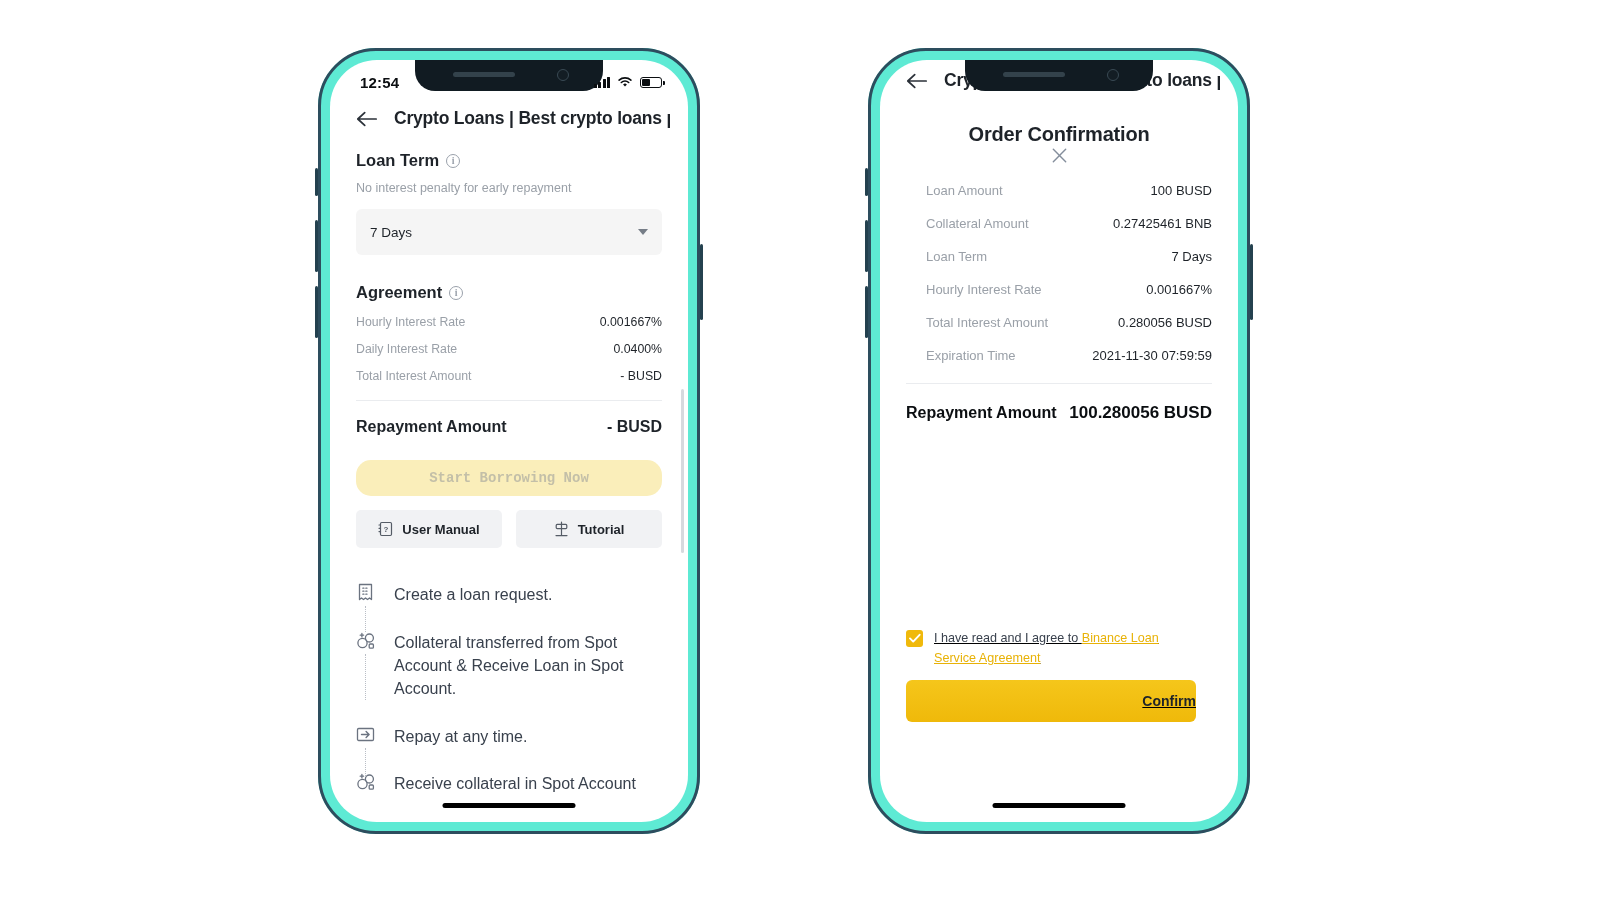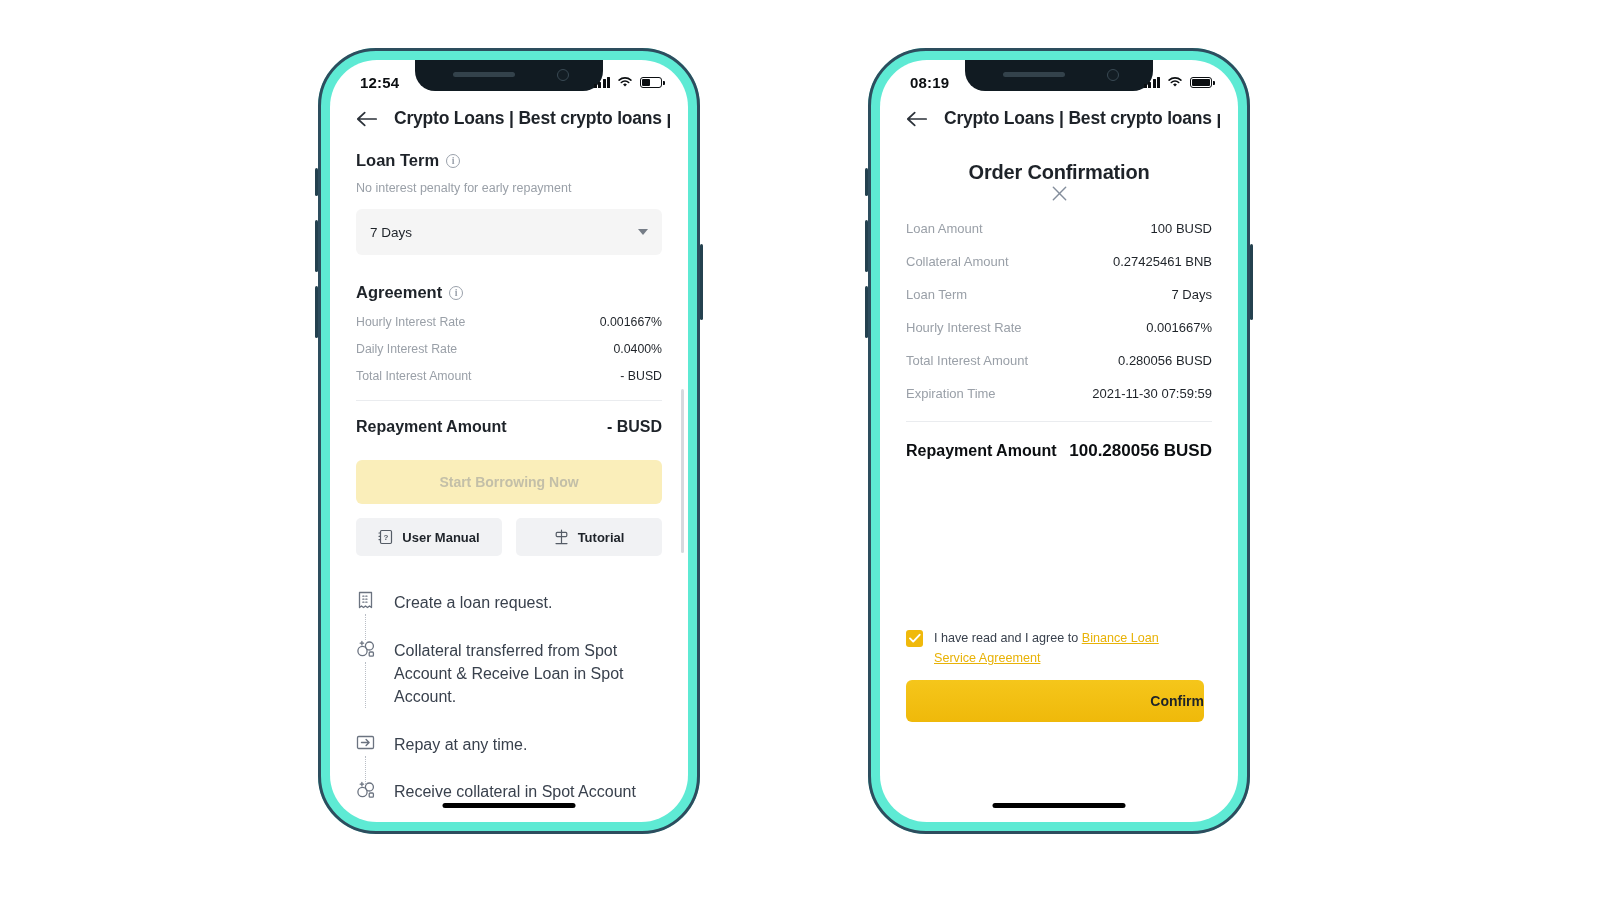--- a/index.html
+++ b/index.html
@@ -105,23 +105,23 @@
     font-size: 12.3px; margin-top: 13px;
   }
   .kv .k { color: #9aa0a8; }
   .kv .v { color: #1e2329; }
   .divider { height: 1px; background: #eaecef; margin-top: 17px; }
   .total-row {
     display: flex; justify-content: space-between; align-items: center;
     margin-top: 17px; font-size: 16px; font-weight: bold; color: #1e2329;
   }
   .btn-primary-disabled {
-    margin-top: 24px; height: 44px; background: #faeeba; border-radius: 6px;
+    margin-top: 24px; height: 36px; background: #faeeba; border-radius: 15px;
     display: flex; align-items: center; justify-content: center;
-    font-size: 14px; font-weight: bold; color: #c3bfa8;
+    font-size: 14px; font-weight: bold; color: #c3bfa8; font-family: Liberation Mono, monospace;
   }
   .btn-row { display: flex; gap: 14px; margin-top: 14px; }
   .btn-secondary {
     flex: 1; height: 38px; background: #f1f2f4; border-radius: 5px;
     display: flex; align-items: center; justify-content: center; gap: 9px;
     font-size: 13px; font-weight: bold; color: #1e2329;
   }
   .steps { margin-top: 34px; }
   .step { display: flex; gap: 18px; position: relative; }
   .step + .step { margin-top: 23px; }
@@ -137,35 +137,35 @@
   }
 
   
   .oc-head {
     display: flex; align-items: center; justify-content: space-between;
     margin-top: 18px;
     flex-direction: column;
   }
   .oc-title { font-size: 20px; font-weight: bold; color: #1e2329; letter-spacing: -.2px; }
   .close-x { width: 19px; height: 19px; }
-  .oc-rows { margin-top: 16px; }
+  .oc-rows { margin-top: 16px; margin-left: 20px; }
   .oc-row {
     display: flex; justify-content: space-between; align-items: center;
     font-size: 13px; margin-top: 18px;
   }
   .oc-row .k { color: #9aa0a8; }
   .oc-row .v { color: #1e2329; text-align: right; }
   .oc-divider { height: 1px; background: #eaecef; margin-top: 20px; }
   .oc-total {
     display: flex; justify-content: space-between; align-items: baseline;
     margin-top: 19px; font-weight: bold; color: #0b0e11;
   }
   .oc-total .k { font-size: 16px; }
   .oc-total .v { font-size: 17px; }
-  .agree-block { position: absolute; left: 26px; right: 34px; bottom: 100px; }
+  .agree-block { position: absolute; left: 26px; right: 42px; bottom: 100px; text-decoration: underline; }
   .agree {
     display: flex; gap: 11px; align-items: flex-start;
     font-size: 12.6px; color: #39414d; line-height: 1.6;
   }
   .checkbox {
     width: 17px; height: 17px; border-radius: 3px; background: #f0b90b;
     flex: none; margin-top: 2px; position: relative;
   }
   .checkbox svg { position: absolute; left: 2.5px; top: 3px; }
   .agree-link { color: #e8b207; text-decoration: underline; }
@@ -349,39 +349,20 @@
     <div class="side-btn sb2"></div>
     <div class="side-btn sb3"></div>
     <div class="side-btn sb4"></div>
 
     <div class="screen">
       <div class="notch">
         <div class="speaker"></div>
         <div class="camera"></div>
       </div>
 
-      <div class="statusbar">
-        <div class="status-time">08:19</div>
-        <div class="status-icons">
-          <div class="sig">
-              <i></i>
-              <i></i>
-              <i></i>
-              <i></i>
-            </div>
-          <svg width="16" height="12" viewBox="0 0 16 12">
-            <path d="M8 10.6 6.1 8.4a2.9 2.9 0 0 1 3.8 0L8 10.6z" fill="#0b0e11"></path>
-            <path d="M4.3 6.5a5.6 5.6 0 0 1 7.4 0" stroke="#0b0e11" stroke-width="1.6" fill="none" stroke-linecap="round"></path>
-            <path d="M2.1 4.1a8.8 8.8 0 0 1 11.8 0" stroke="#0b0e11" stroke-width="1.6" fill="none" stroke-linecap="round"></path>
-          </svg>
-          <div class="batt">
-              <span style="width:100%"></span>
-            </div>
-        </div>
-      </div>
 
       <div class="titlebar">
         <svg class="back-arrow" viewBox="0 0 24 18">
           <path d="M9.5 2 2 9l7.5 7M2 9h20" stroke="#2b3139" stroke-width="1.9" fill="none" stroke-linecap="round" stroke-linejoin="round"></path>
         </svg>
         <div class="page-title">Crypto Loans | Best crypto loans plat...</div>
       </div>
 
       <div class="content">
 

